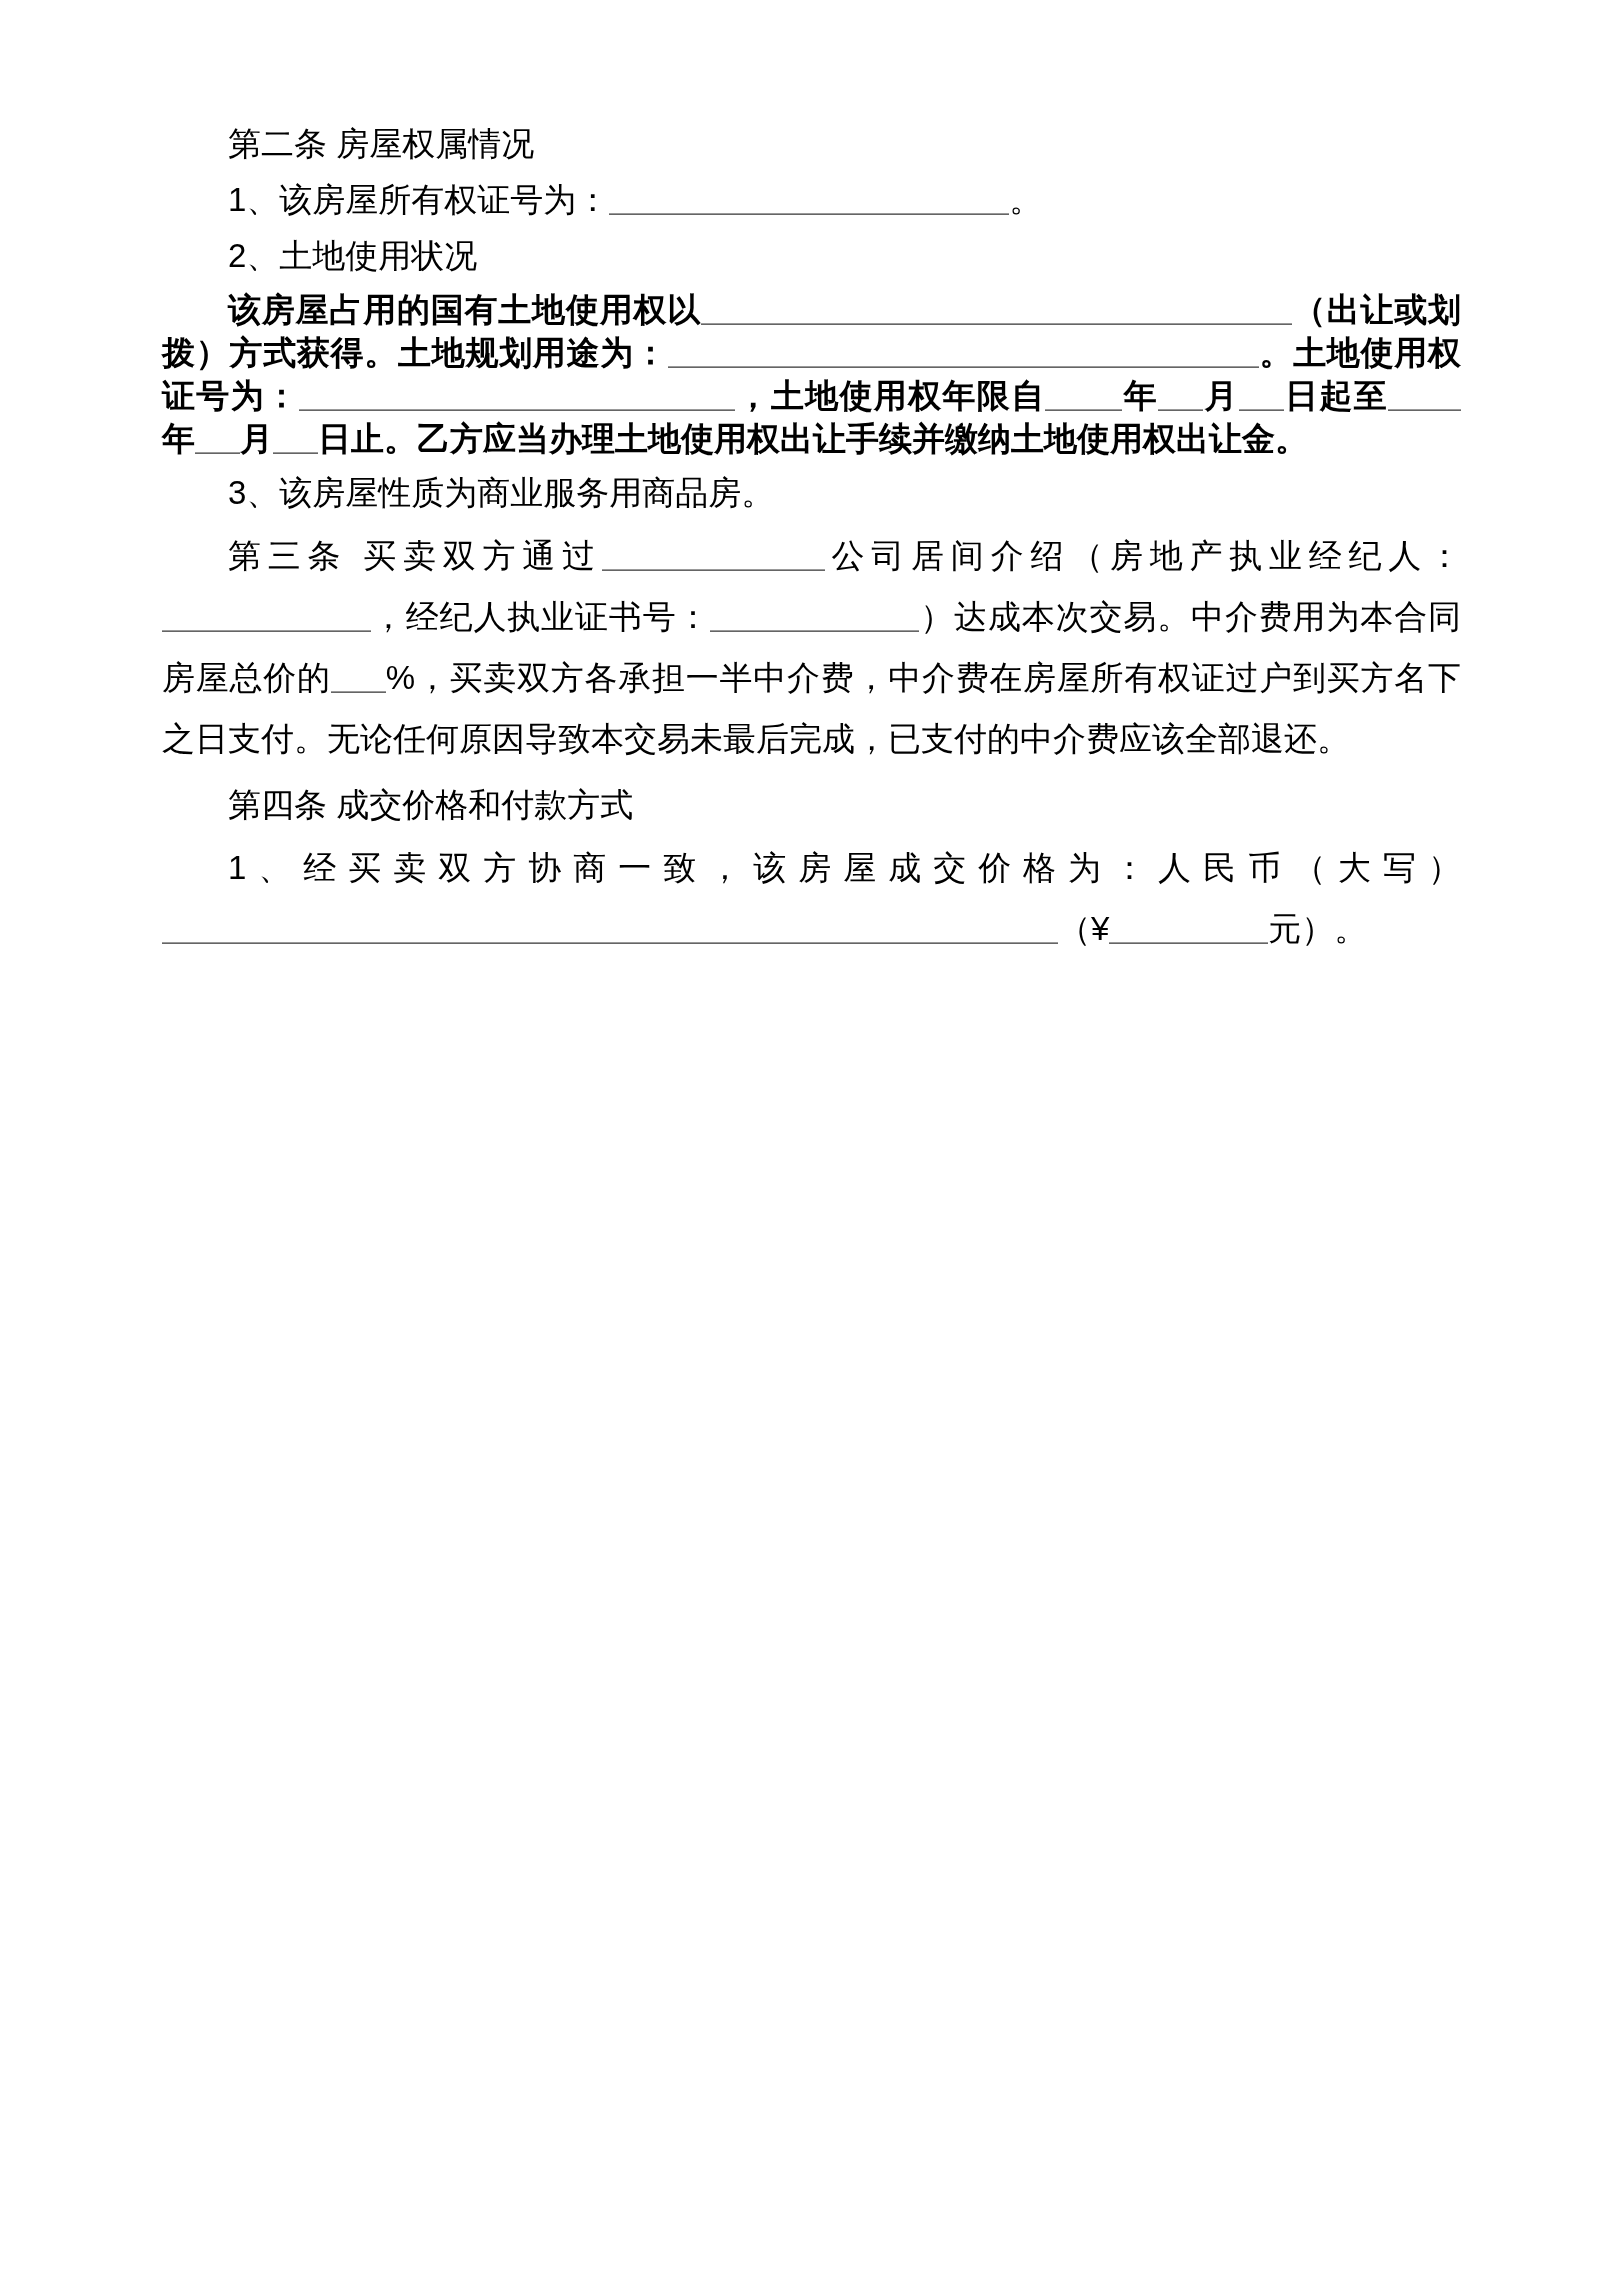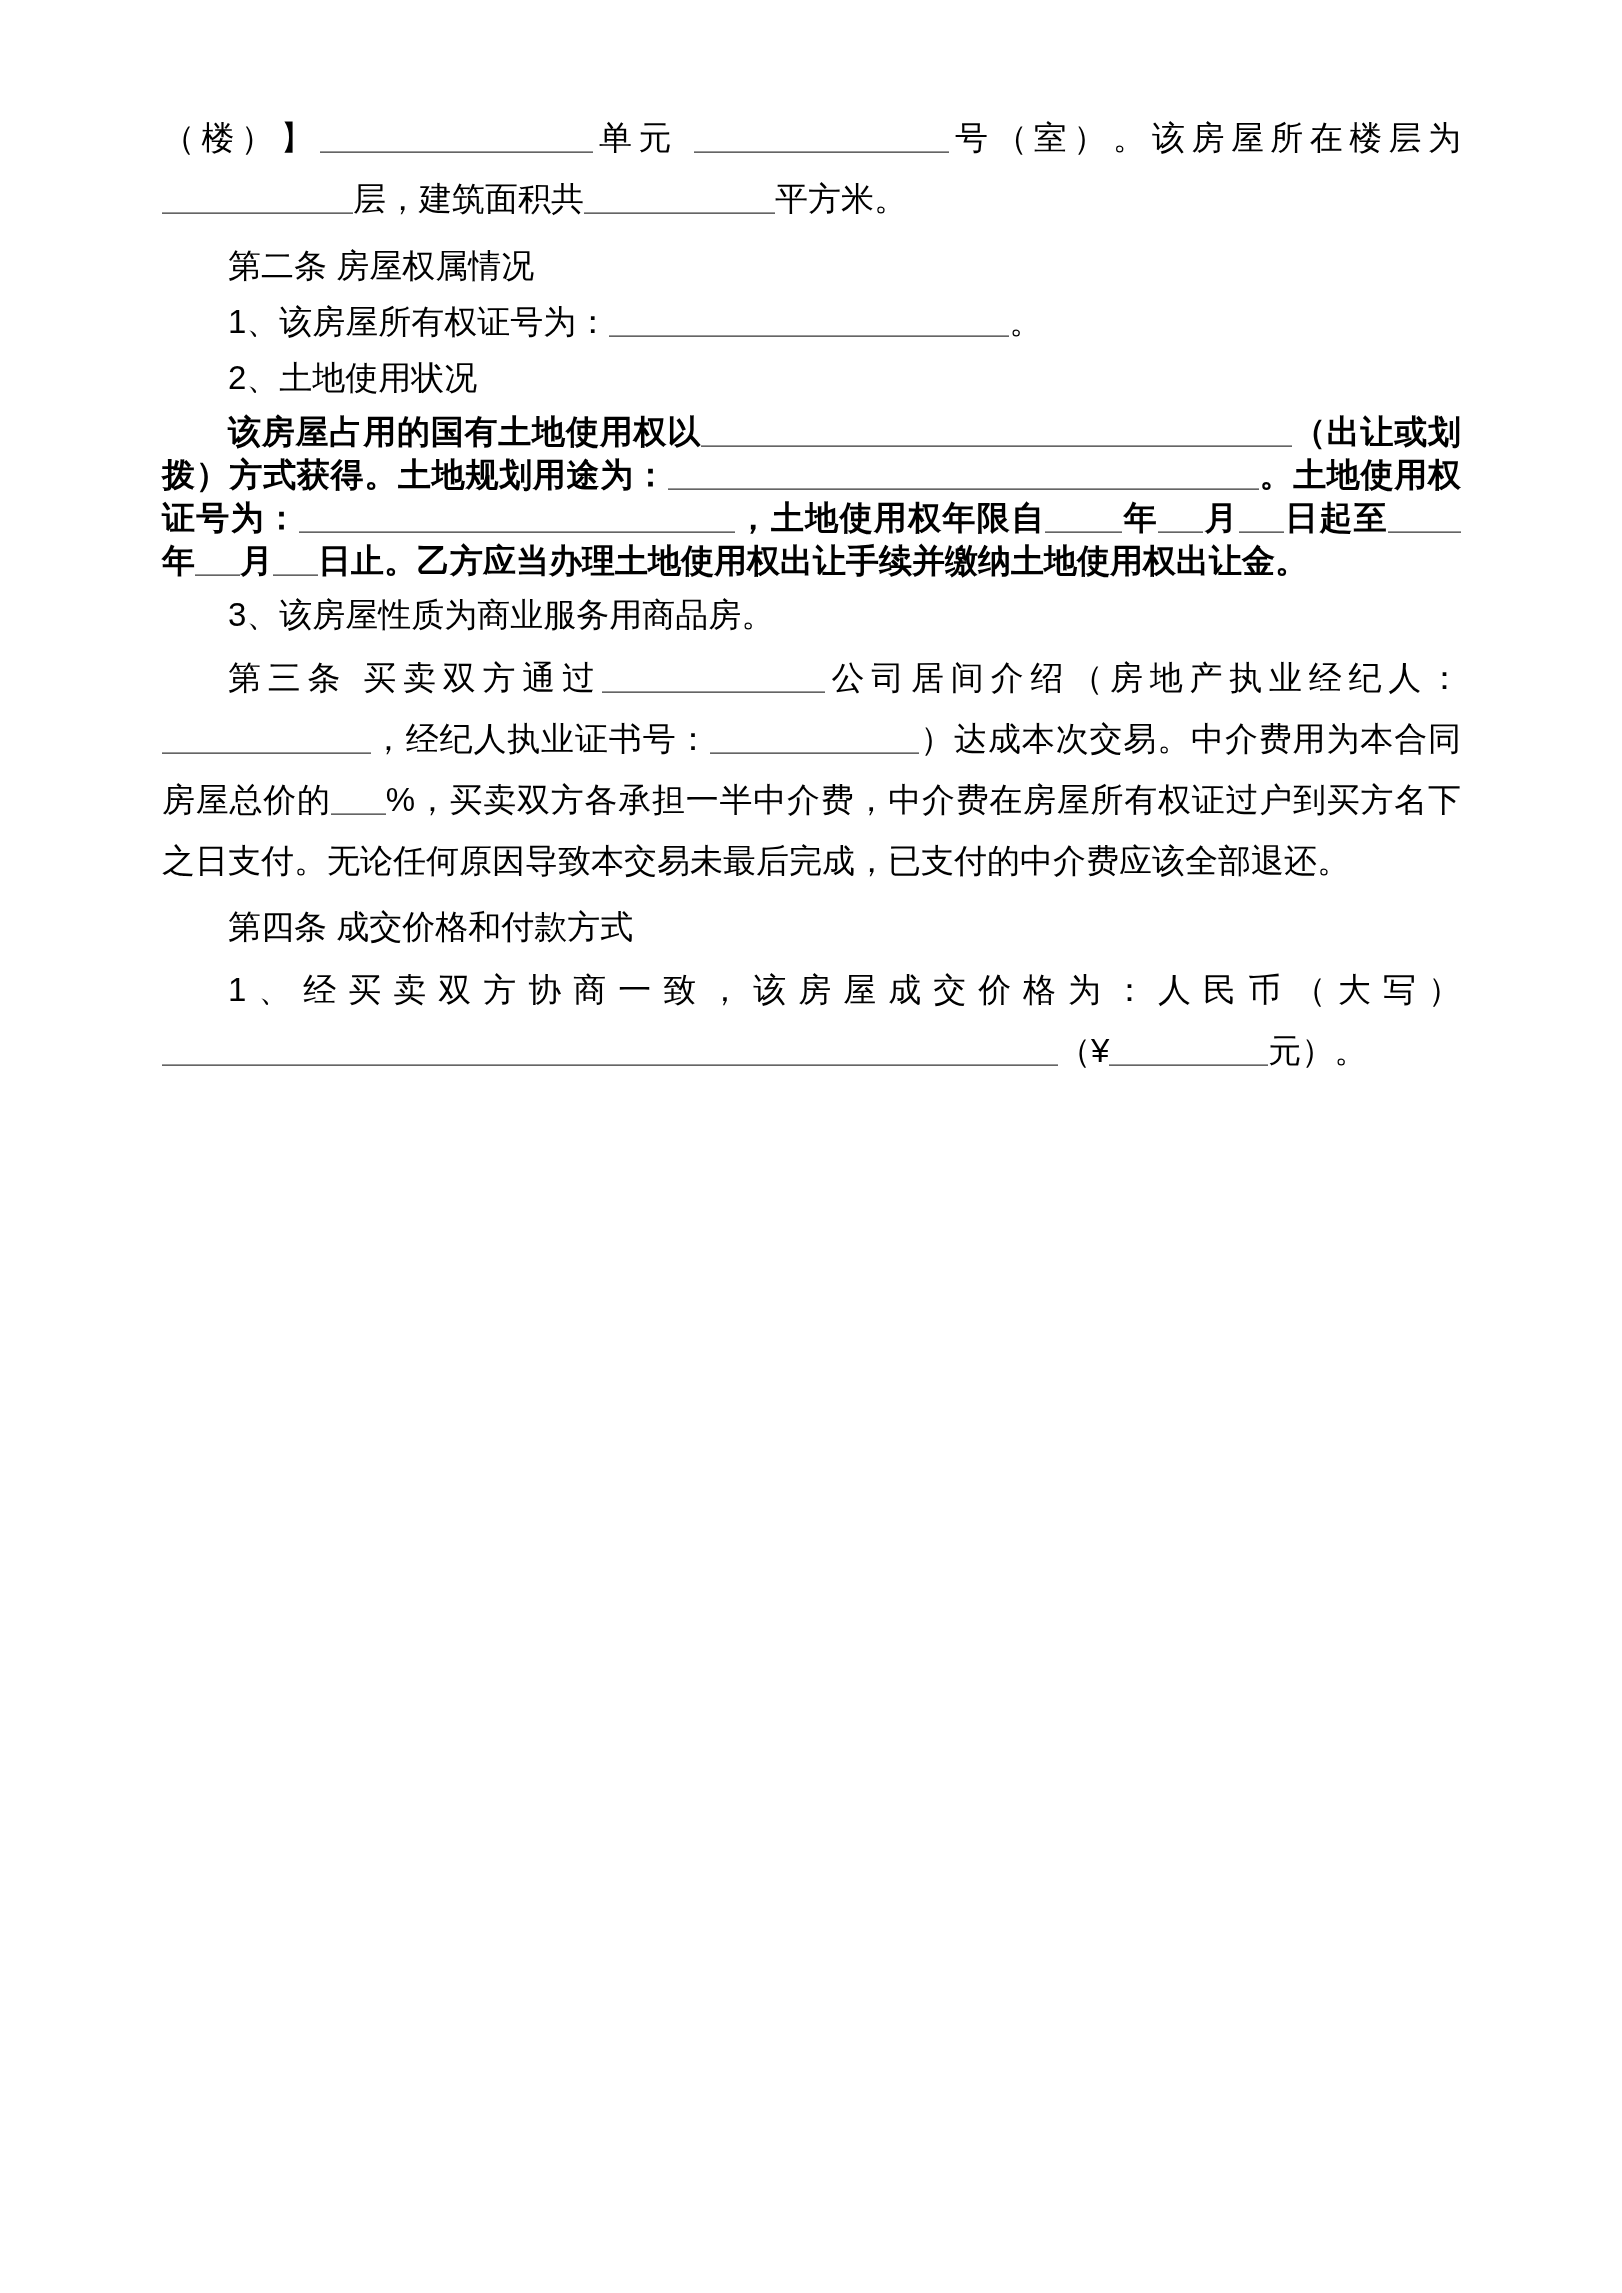--- a/index.html
+++ b/index.html
@@ -40,21 +40,20 @@
     border-bottom: 1.8px solid #000000;
     transform: translateY(3.6px);
     vertical-align: baseline;
   }
 </style>
 </head>
 <body>
 
 <div class="page">
   <div class="content">
-      <p class="p-wide"><span class="">（楼）】</span><span class="blank" style="width: 273px;"></span><span class="">单元 </span><span class="blank" style="width: 255px;"></span><span class="">号（室）。该房屋所在楼层为</span><span class="blank" style="width: 191px;"></span><span class="">层，建筑面积共</span><span class="blank" style="width: 191px;"></span><span class="">平方米。</span></p>
       <p class="p-heading indent"><span class="bold">第二条 房屋权属情况</span></p>
       <p class="p-mid indent"><span class="">1、该房屋所有权证号为：</span><span class="blank" style="width: 400px;"></span><span class="">。</span></p>
       <p class="p-mid indent"><span class="">2、土地使用状况</span></p>
       <p class="p-tight indent"><span class="">该房屋占用的国有土地使用权以</span><span class="blank" style="width: 591px;"></span><span class="">（出让或划拨）方式获得。土地规划用途为：</span><span class="blank" style="width: 591px;"></span><span class="">。土地使用权证号为：</span><span class="blank" style="width: 436px;"></span><span class="">，土地使用权年限自</span><span class="blank" style="width: 77px;"></span><span class="">年</span><span class="blank" style="width: 45px;"></span><span class="">月</span><span class="blank" style="width: 45px;"></span><span class="">日起至</span><span class="blank" style="width: 73px;"></span><span class="">年</span><span class="blank" style="width: 45px;"></span><span class="">月</span><span class="blank" style="width: 45px;"></span><span class="">日止。乙方应当办理土地使用权出让手续并缴纳土地使用权出让金。</span></p>
       <p class="p-mid indent"><span class="">3、该房屋性质为商业服务用商品房。</span></p>
       <p class="p-wide indent"><span class="bold">第三条</span><span class=""> 买卖双方通过</span><span class="blank" style="width: 223px;"></span><span class="">公司居间介绍（房地产执业经纪人：</span><span class="blank" style="width: 209px;"></span><span class="">，经纪人执业证书号：</span><span class="blank" style="width: 209px;"></span><span class="">）达成本次交易。中介费用为本合同房屋总价的</span><span class="blank" style="width: 55px;"></span><span class="">%，买卖双方各承担一半中介费，中介费在房屋所有权证过户到买方名下之日支付。无论任何原因导致本交易未最后完成，已支付的中介费应该全部退还。</span></p>
       <p class="p-heading indent"><span class="bold">第四条 成交价格和付款方式</span></p>
       <p class="p-wide indent"><span class="">1、经买卖双方协商一致，该房屋成交价格为：人民币（大写）</span><span class="blank" style="width: 896px;"></span><span class="">（¥</span><span class="blank" style="width: 159px;"></span><span class="">元）。</span></p>
     </div>
 </div>

